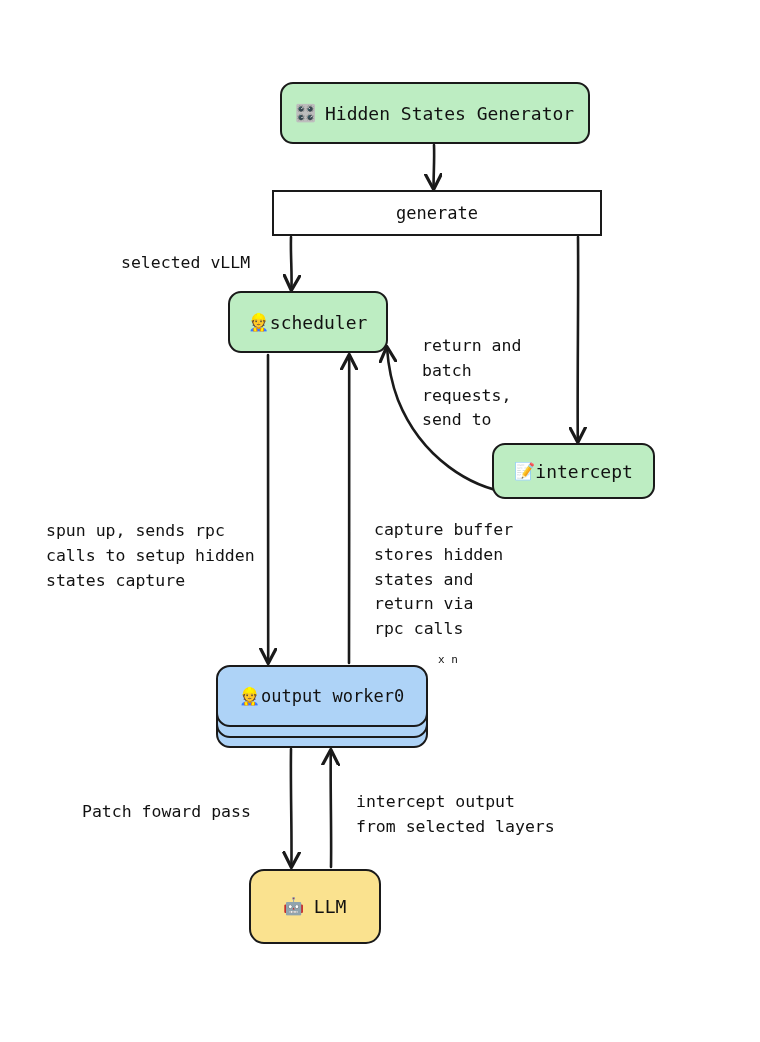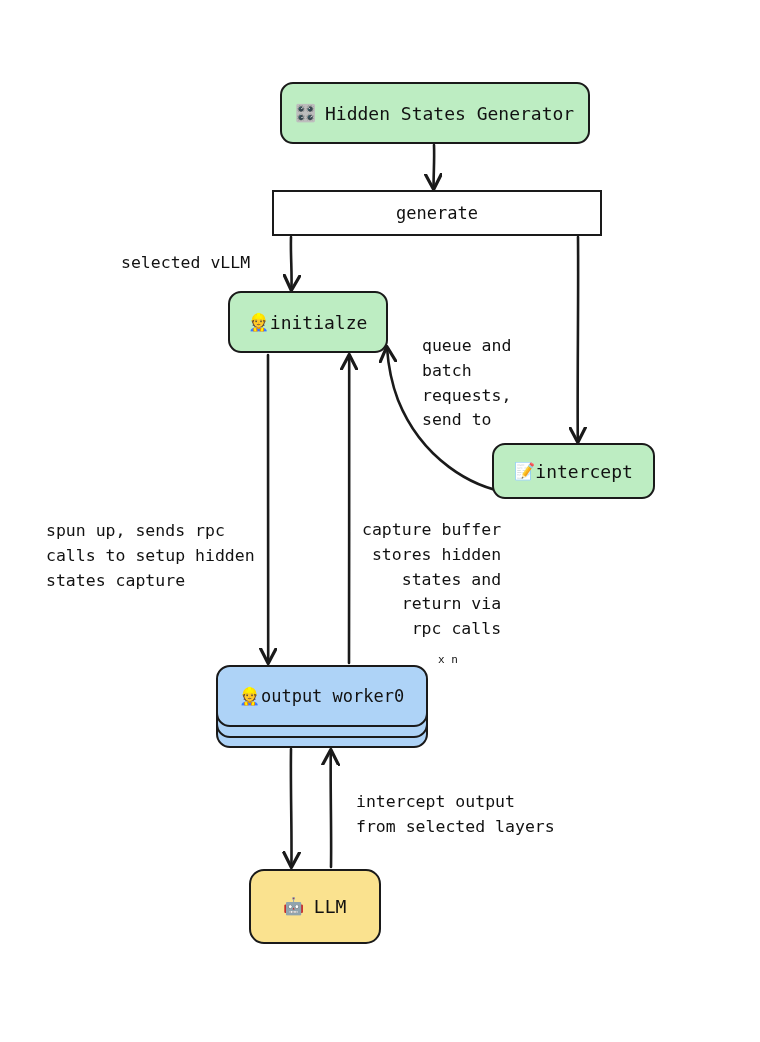--- a/index.html
+++ b/index.html
@@ -125,21 +125,21 @@
     font-size: 16.5px;
     line-height: 1.5;
     color: #111111;
     white-space: pre;
     z-index: 4;
   }
   #lbl-initialize { left: 121px; top: 251px; }
   #lbl-make-add   { left: 584px; top: 286px; }
   #lbl-queue      { left: 422px; top: 334px; }
   #lbl-spun-up    { left: 46px;  top: 519px; }
-  #lbl-capture    { left: 362px; top: 518px; text-align: right; }
+  #lbl-capture    { left: 374px; top: 518px; }
   #lbl-xn         { left: 438px; top: 652px; font-size: 11px; }
   #lbl-patch      { left: 82px;  top: 800px; }
   #lbl-intercept  { left: 356px; top: 790px; }
 </style>
 </head>
 <body>
 
 <div id="canvas">
 
   <svg class="edges" viewBox="0 0 760 1042">
@@ -176,21 +176,21 @@
     </span>
   </div>
 
   <div class="node" id="node-generate">
     <span class="txt">generate</span>
   </div>
 
   <div class="node" id="node-executor">
     <span class="label-wrap">
       <span class="emoji">👷</span>
-      <span class="txt">initialze</span>
+      <span class="txt">scheduler</span>
     </span>
   </div>
 
   <div class="node" id="node-scheduler">
     <span class="label-wrap">
       <span class="emoji">📝</span>
       <span class="txt">intercept</span>
     </span>
   </div>
 
@@ -208,34 +208,35 @@
   <div class="node" id="node-llm">
     <span class="label-wrap">
       <span class="emoji">🤖</span>
       <span class="txt" style="padding-left:9px">LLM</span>
     </span>
   </div>
 
   <div class="edge-label" id="lbl-initialize">selected vLLM</div>
 
 
-  <div class="edge-label" id="lbl-queue">queue and
+  <div class="edge-label" id="lbl-queue">return and
 batch
 requests,
 send to</div>
 
   <div class="edge-label" id="lbl-spun-up">spun up, sends rpc
 calls to setup hidden
 states capture</div>
 
   <div class="edge-label" id="lbl-capture">capture buffer
 stores hidden
 states and
 return via
 rpc calls</div>
 
   <div class="edge-label" id="lbl-xn">x n</div>
 
+  <div class="edge-label" id="lbl-patch">Patch foward pass</div>
 
   <div class="edge-label" id="lbl-intercept">intercept output
 from selected layers</div>
 
 </div>
 
 </body></html>

